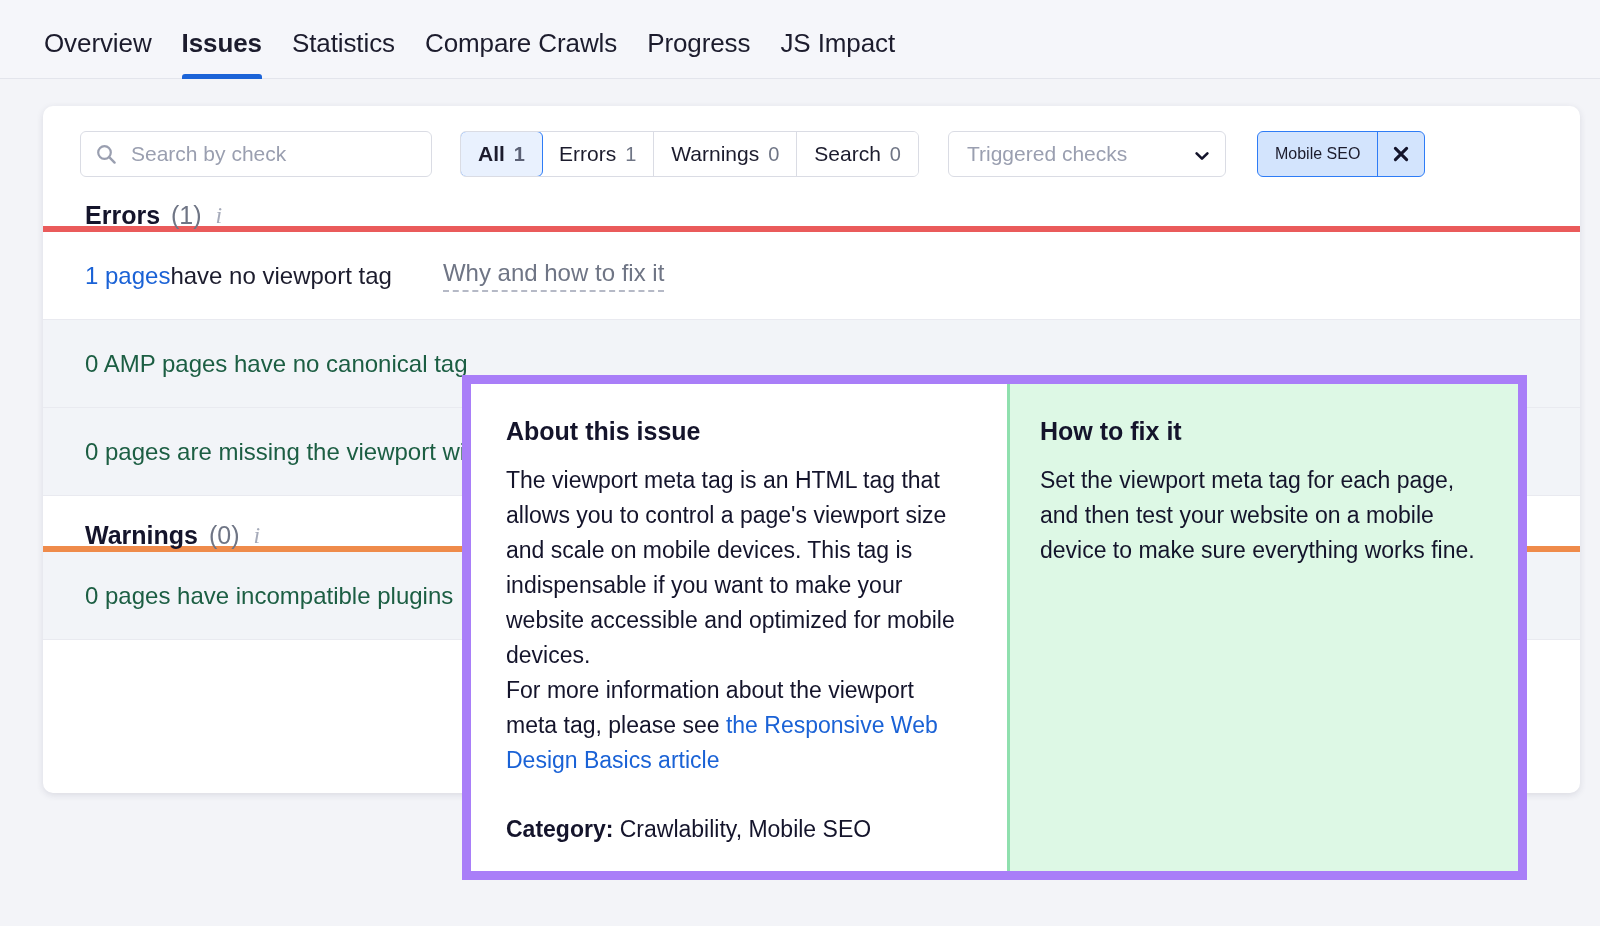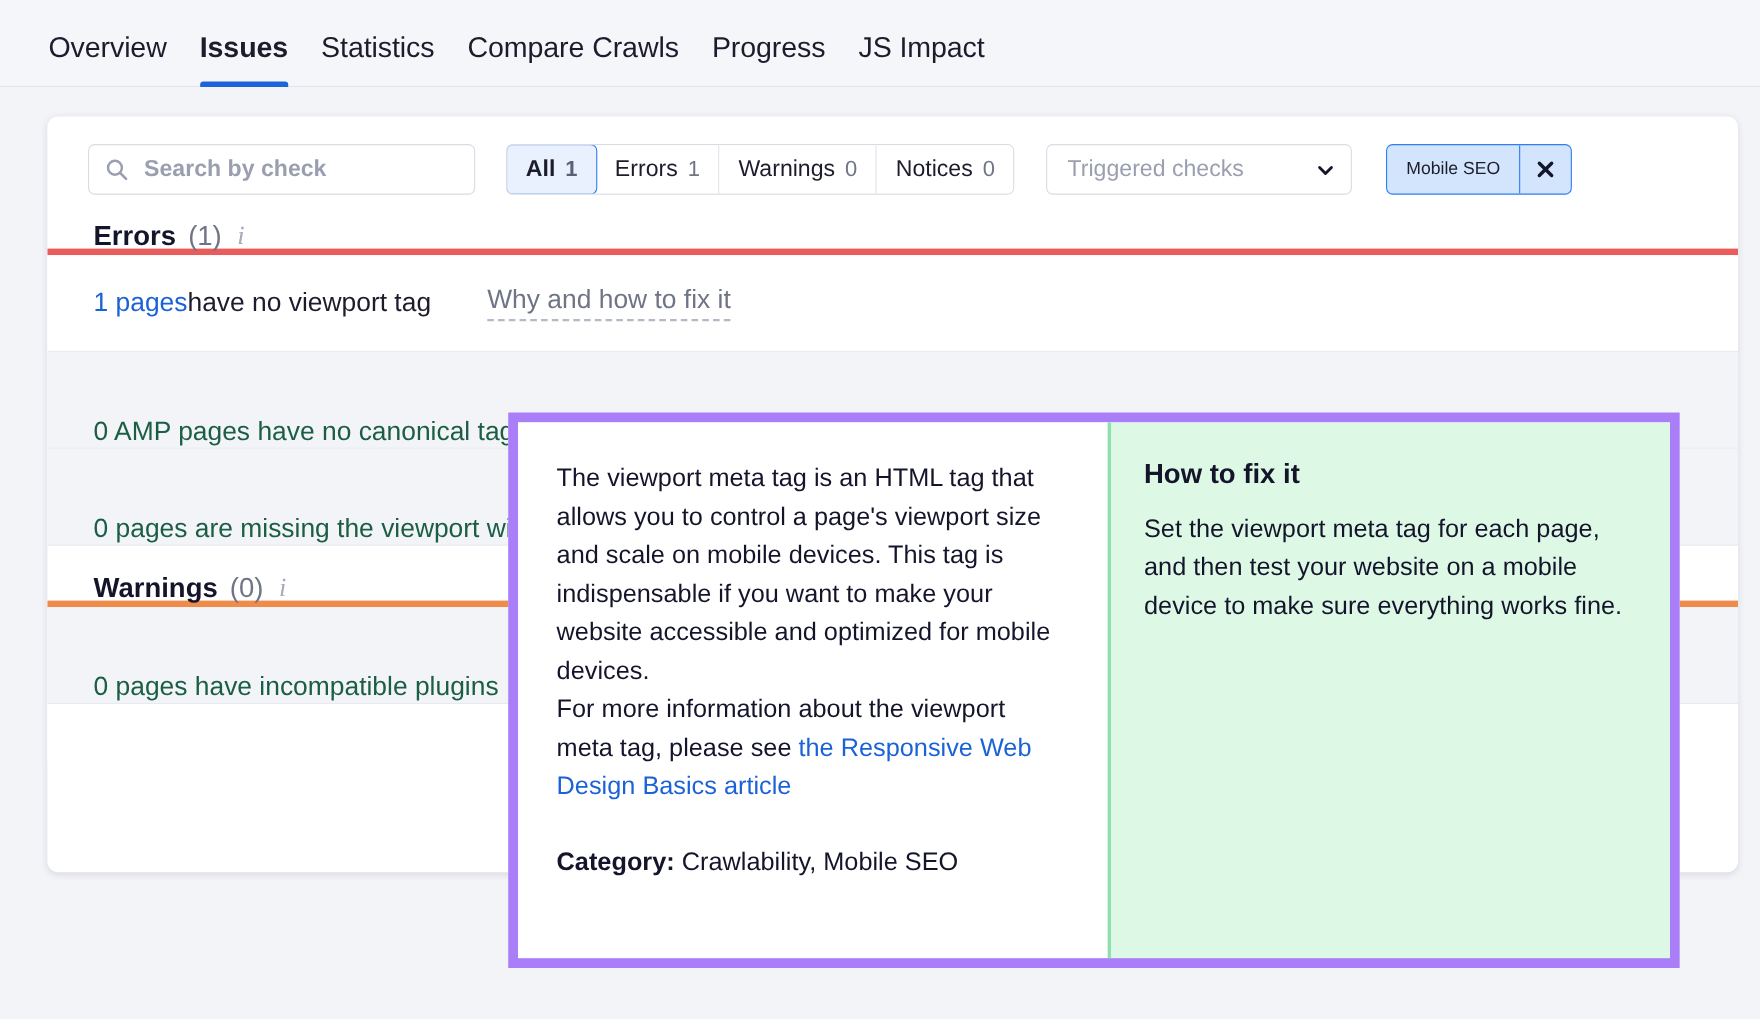--- a/index.html
+++ b/index.html
@@ -83,21 +83,20 @@
   .search-box svg { display: block; }
   .search-input {
     border: none;
     outline: none;
     font-size: 21px;
     font-family: "Liberation Sans", sans-serif;
     color: #000000;
     margin-left: 12px;
     width: 100%;
     background: transparent;
-    font-weight: bold;
   }
   .search-input::placeholder { color: #9a9fb0; }
 
   .segmented {
     display: flex;
     margin-left: 28px;
     border: 1px solid #dadce4;
     border-radius: 6px;
     height: 46px;
     box-sizing: border-box;
@@ -200,21 +199,21 @@
   .row {
     height: 88px;
     display: flex;
     align-items: center;
     padding-left: 42px;
     font-size: 24px;
     box-sizing: border-box;
     border-bottom: 1px solid #e9eaf0;
   }
   .row.white { background: #ffffff; }
-  .row.zero { background: #f2f4f8; color: #1c5e43; align-items: flex-end; }
+  .row.zero { background: #f2f4f8; color: #1c5e43; }
   .row .lnk { color: #1a62d6; cursor: pointer; }
   .row .fix {
     margin-left: 51px;
     color: #6f7585;
     border-bottom: 2px dashed #b5b9c6;
     padding-bottom: 3px;
     cursor: pointer;
   }
   .row.filler { height: 54px; border-bottom: none; background: #ffffff; }
 
@@ -297,21 +296,21 @@
       </div>
       <div class="seg">
         <span>Errors</span>
         <span class="cnt">1</span>
       </div>
       <div class="seg">
         <span>Warnings</span>
         <span class="cnt">0</span>
       </div>
       <div class="seg">
-        <span>Notices</span>
+        <span>Search</span>
         <span class="cnt">0</span>
       </div>
     </div>
 
     <div class="dropdown">
       <span>Triggered checks</span>
       <span class="chev">
         <svg width="18" height="18" viewBox="0 0 18 18" fill="none">
           <path d="M3.6 6.3 L9 11.7 L14.4 6.3" stroke="#14142b" stroke-width="2.6" stroke-linecap="round" stroke-linejoin="round"></path>
         </svg>
@@ -359,20 +358,21 @@
   <div class="row zero">
     <span>0 pages have incompatible plugins</span>
   </div>
 
   <div class="row filler"></div>
 </div>
 
 <div class="popup">
 
   <div class="pane-left">
+    <div class="pane-h">About this issue</div>
     <p class="pane-p">The viewport meta tag is an HTML tag that allows you to control a page's viewport size and scale on mobile devices. This tag is indispensable if you want to make your website accessible and optimized for mobile devices.</p>
     <p class="pane-p"><span>For more information about the viewport meta tag, please see </span><span class="a">the Responsive Web Design Basics article</span></p>
     <div class="cat"><b>Category:</b><span> Crawlability, Mobile SEO</span></div>
   </div>
 
   <div class="pane-right">
     <div class="pane-h">How to fix it</div>
     <p class="pane-p">Set the viewport meta tag for each page, and then test your website on a mobile device to make sure everything works fine.</p>
   </div>
 </div>

